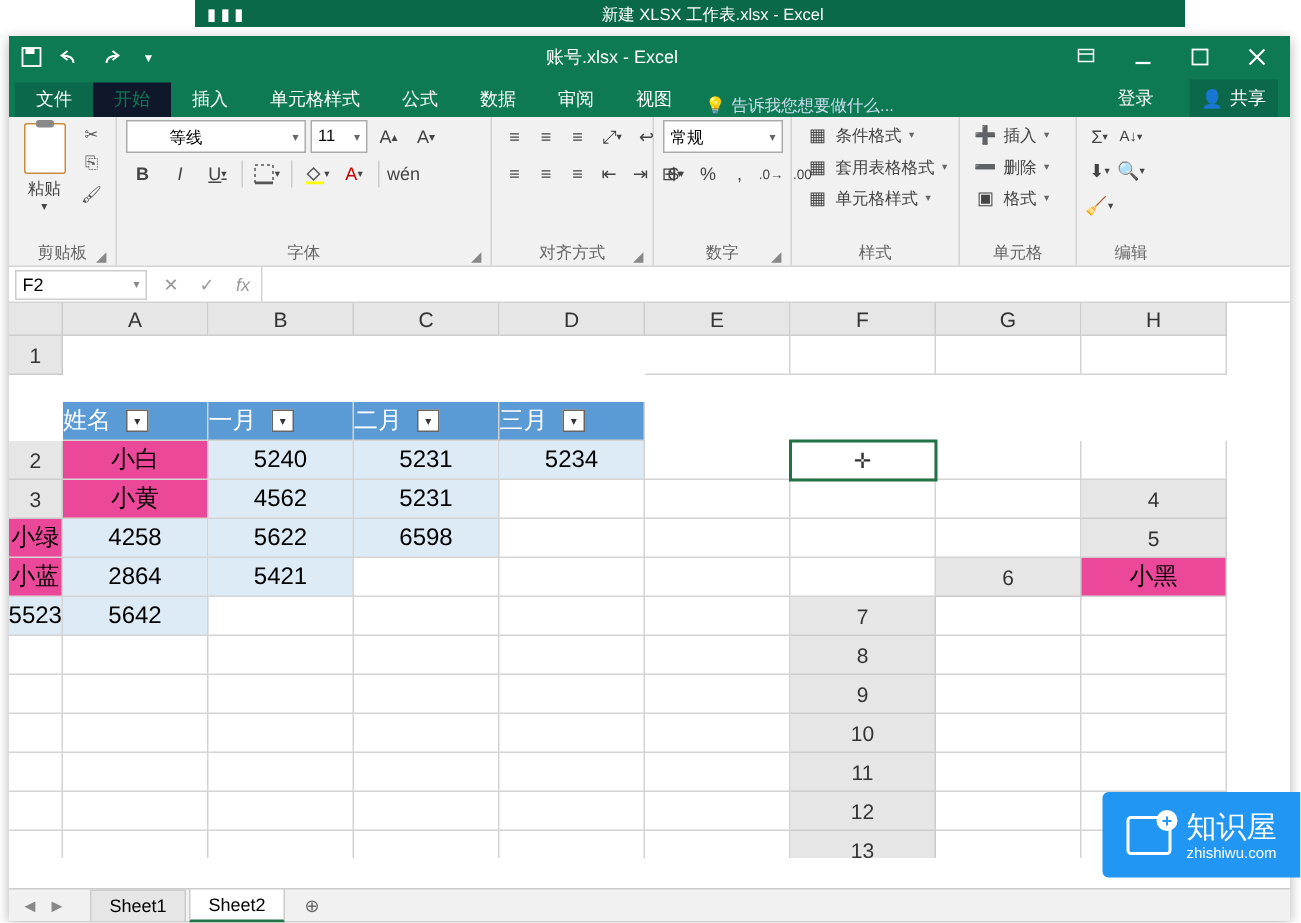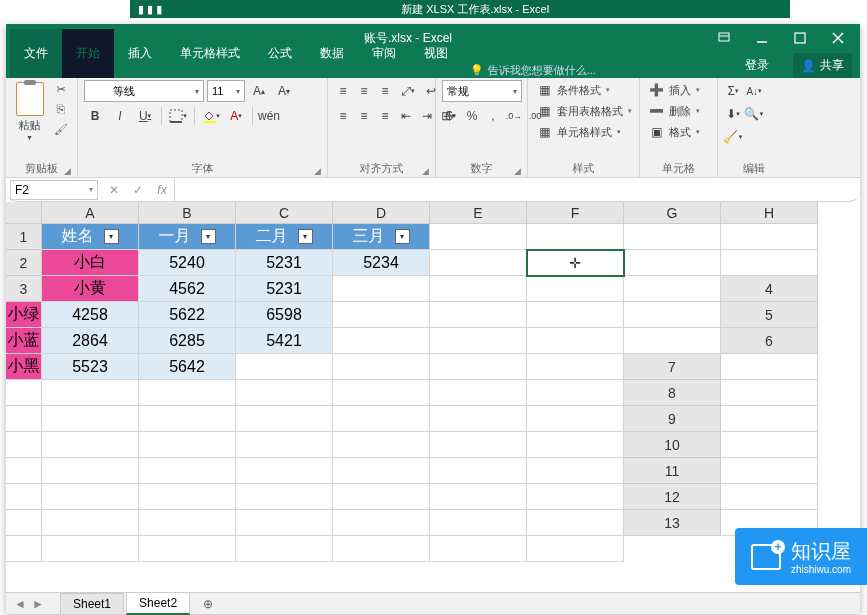--- a/index.html
+++ b/index.html
@@ -15,21 +15,21 @@
 
 .title-bar { height: 28px; background: #0e7a54; display: flex; align-items: center; color: #fff; font-size: 12px; padding: 0 4px; }
 .qat { display: flex; align-items: center; gap: 4px; }
 .qat-btn { width: 22px; height: 22px; display: flex; align-items: center; justify-content: center; cursor: pointer; }
 .title-text { flex: 1; text-align: center; font-size: 12px; }
 .win-controls { display: flex; gap: 2px; }
 .win-btn { width: 36px; height: 24px; display: flex; align-items: center; justify-content: center; cursor: pointer; font-size: 12px; }
 
 
 .tabs { height: 26px; background: #0e7a54; display: flex; align-items: flex-end; padding-left: 4px; color: #fff; font-size: 12px; }
-.tab { padding: 16px 14px; cursor: pointer; }
+.tab { padding: 3px 14px; cursor: pointer; }
 .tab.active { background: #0f172a; color: #0e7a54; }
 .tab.file { background: #0c684a; }
 .tell-me { margin-left: 8px; display: flex; align-items: center; gap: 4px; color: #cde; font-size: 11px; }
 .tabs-right { margin-left: auto; display: flex; align-items: center; gap: 24px; padding-right: 8px; }
 .share-btn { background: #0c684a; padding: 4px 8px; display: flex; align-items: center; gap: 4px; }
 
 
 .ribbon { height: 100px; background: #f1f1f1; border-bottom: 1px solid #d4d4d4; display: flex; }
 .ribbon-group { border-right: 1px solid #d4d4d4; padding: 2px 6px 1px; display: flex; flex-direction: column; }
 .group-content { flex: 1; display: flex; align-items: flex-start; gap: 4px; }
@@ -53,35 +53,35 @@
 .sep { width: 1px; height: 18px; background: #ccc; margin: 0 2px; }
 
 .align-group .group-content { flex-direction: column; gap: 3px; }
 .num-group .group-content { flex-direction: column; gap: 3px; }
 .styles-group .group-content, .cells-group .group-content, .edit-group .group-content { flex-direction: column; gap: 1px; }
 .mini-row { display: flex; align-items: center; gap: 4px; font-size: 11px; color: #444; cursor: pointer; padding: 2px 3px; white-space: nowrap; }
 .mini-row .caret-sm { font-size: 7px; color: #666; margin-left: 1px; }
 .mini-icon { width: 16px; height: 16px; display: flex; align-items: center; justify-content: center; font-size: 12px; }
 
 
-.formula-bar { height: 24px; border-bottom: 1px solid #d4d4d4; display: flex; align-items: center; background: #fff; border-radius: 11px; }
+.formula-bar { height: 24px; border-bottom: 1px solid #d4d4d4; display: flex; align-items: center; background: #fff; }
 .name-box { width: 88px; height: 20px; border: 1px solid #ccc; margin: 0 4px; padding: 0 4px; font-size: 12px; display: flex; align-items: center; }
 .name-box .caret { margin-left: auto; font-size: 8px; color: #888; }
 .fb-btns { display: flex; border-right: 1px solid #d4d4d4; height: 100%; align-items: center; }
 .fb-btn { width: 24px; height: 100%; display: flex; align-items: center; justify-content: center; font-size: 12px; color: #999; cursor: pointer; }
 .formula-input { flex: 1; height: 100%; padding: 0 6px; font-size: 12px; }
 
 
 .grid-wrap { position: relative; height: 370px; overflow: hidden; }
 .grid { display: grid; grid-template-columns: 36px repeat(8, 97px); }
 .corner { background: #e6e6e6; border-right: 1px solid #ccc; border-bottom: 1px solid #ccc; height: 22px; }
 .col-h { background: #e6e6e6; border-right: 1px solid #ccc; border-bottom: 1px solid #ccc; height: 22px; display: flex; align-items: center; justify-content: center; font-size: 14px; color: #333; cursor: pointer; }
 .row-h { background: #e6e6e6; border-right: 1px solid #ccc; border-bottom: 1px solid #ccc; display: flex; align-items: center; justify-content: center; font-size: 14px; color: #333; cursor: pointer; height: 26px; }
 .cell { border-right: 1px solid #d4d4d4; border-bottom: 1px solid #d4d4d4; height: 26px; display: flex; align-items: center; justify-content: center; font-size: 16px; color: #000; cursor: cell; position: relative; }
-.cell.header-cell { background: #5b9bd5; color: #fff; justify-content: center; gap: 6px; }
+.cell.header-cell { background: #5b9bd5; color: #fff; justify-content: flex-start; gap: 6px; margin-top: 44px; }
 .cell.data-a { background: #ec4899; }
 .cell.data-b { background: #ddebf7; }
 .filter-btn { width: 15px; height: 15px; background: #fff; border: 1px solid #666; display: flex; align-items: center; justify-content: center; font-size: 8px; color: #333; cursor: pointer; margin-left: 4px; }
 .cell.selected { outline: 2px solid #217346; outline-offset: -1px; z-index: 2; background: #fff; }
 .cursor-cross { position: absolute; font-size: 14px; color: #333; pointer-events: none; }
 .table-corner { position: absolute; right: -1px; bottom: -1px; width: 6px; height: 6px; background: #5b9bd5; }
 
 
 .sheet-tabs { position: absolute; bottom: 0; left: 0; right: 0; height: 22px; background: #f1f1f1; border-top: 1px solid #ccc; display: flex; align-items: center; font-size: 12px; padding-left: 8px; gap: 2px; }
 .sheet-nav { display: flex; gap: 2px; margin-right: 10px; }
@@ -409,21 +409,20 @@
         <div class="cell data-b">4258</div>
         <div class="cell data-b">5622</div>
         <div class="cell data-b">6598</div>
         <div class="cell"></div>
         <div class="cell"></div>
         <div class="cell"></div>
         <div class="cell"></div>
         <div class="row-h">5</div>
         <div class="cell data-a">小蓝</div>
         <div class="cell data-b">2864</div>
-        <div class="cell data-b">6285</div>
         <div class="cell data-b">5421</div>
         <div class="cell"></div>
         <div class="cell"></div>
         <div class="cell"></div>
         <div class="cell"></div>
         <div class="row-h">6</div>
         <div class="cell data-a">小黑</div>
         <div class="cell data-b">5523</div>
         <div class="cell data-b">5642</div>
         <div class="cell"></div>

